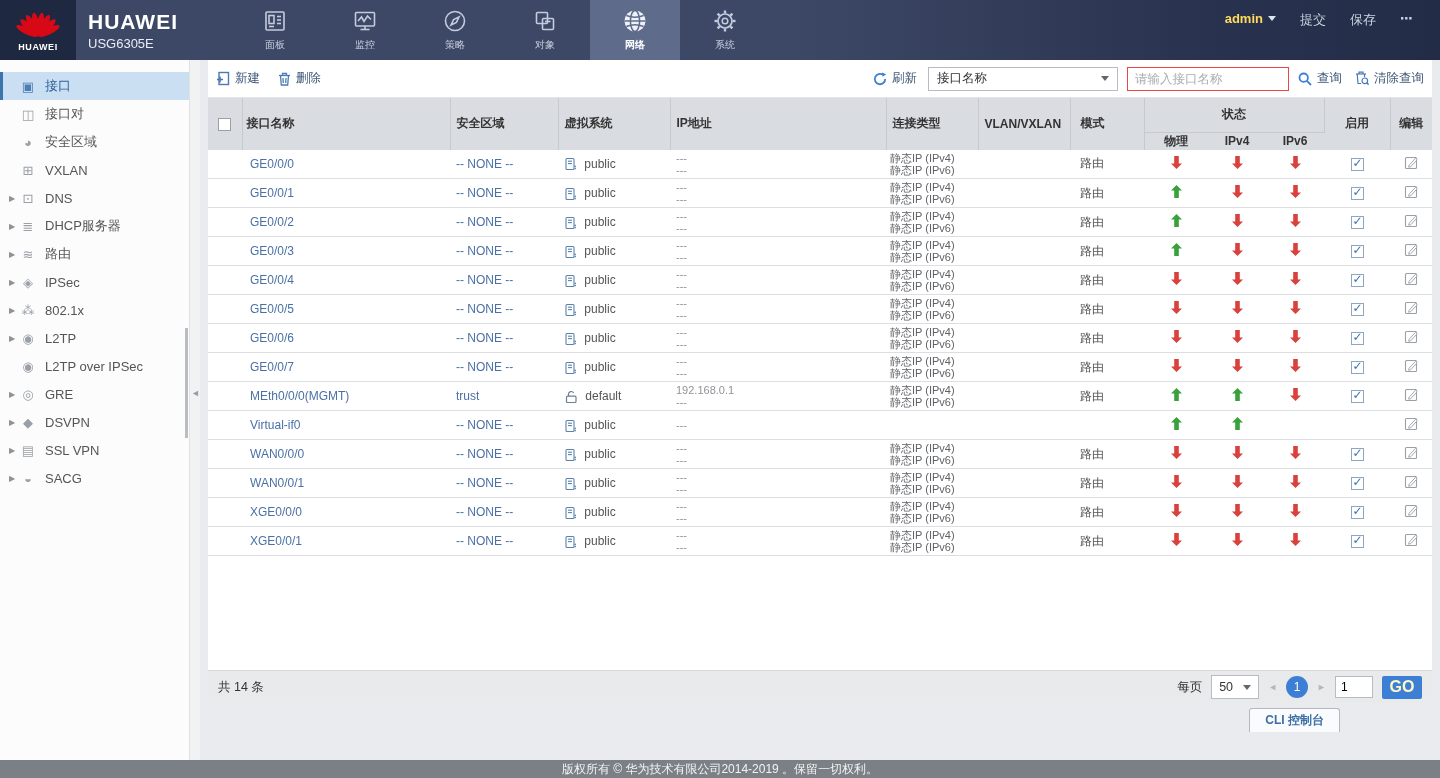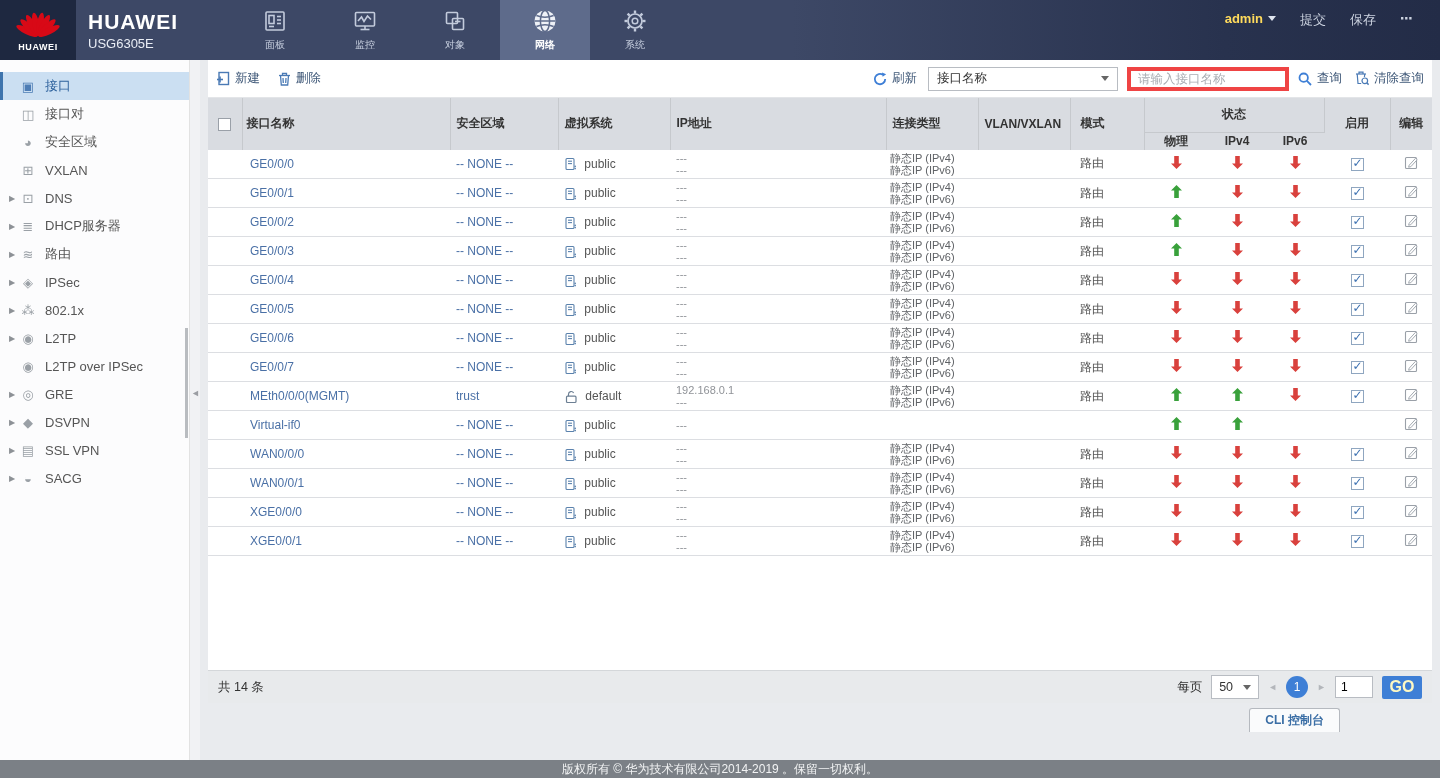--- a/index.html
+++ b/index.html
@@ -43,21 +43,21 @@
   
   .main{flex:1;display:flex;flex-direction:column;min-width:0;background:#e9ebee;}
   .page-title{flex:0 0 28px;line-height:28px;padding-left:8px;font-size:14px;font-weight:bold;color:#333;}
   .panel{flex:0 0 643px;margin:0 8px;background:#fff;display:flex;flex-direction:column;min-height:0;}
   .toolbar{flex:0 0 38px;display:flex;align-items:center;padding:0 8px;border-bottom:1px solid #e3e5e8;}
   .tb-btn{display:flex;align-items:center;gap:5px;font-size:12.5px;color:#3f5878;margin-right:18px;cursor:pointer;background:none;border:none;font-family:inherit;}
   .tb-right{margin-left:auto;display:flex;align-items:center;gap:9px;}
   .select{height:24px;border:1px solid #b8bcc2;background:#fff;display:flex;align-items:center;font-size:12.5px;color:#333;cursor:pointer;}
   .filter-select{width:190px;padding:0 8px;justify-content:space-between;}
   .caret-down{width:0;height:0;border-left:4px solid transparent;border-right:4px solid transparent;border-top:5px solid #666;}
-  .search-input{width:162px;height:24px;border:4px solid #ef4444;font-size:12.5px;padding:0 7px;color:#333;font-family:inherit;}
+  .search-input{width:162px;height:24px;border:1px solid #ef4444;font-size:12.5px;padding:0 7px;color:#333;font-family:inherit;}
   .search-input::placeholder{color:#a9adb3;}
 
   table{width:100%;border-collapse:collapse;table-layout:fixed;}
   thead th{background:#d9dce1;border-right:1px solid #c6c9cd;font-size:12px;color:#333;font-weight:bold;}
   thead tr.top th{height:34px;}
   thead th.grp{height:17px;border-bottom:1px solid #c6c9cd;}
   thead tr.sub th{height:17px;font-weight:bold;}
   thead th:last-child{border-right:none;}
   th.al{text-align:left;padding-left:6px;}
   th.name-h{padding-left:4px;}
@@ -139,20 +139,27 @@
         <span class="tlabel">面板</span>
       </div>
       <div class="tab">
         <svg width="26" height="26" viewBox="0 0 26 26" fill="none" stroke="#c3cbdc" stroke-width="1.6">
           <rect x="3.5" y="4.5" width="19" height="13.5" rx="1"></rect>
           <polyline points="6,13 9.5,9 12,13.5 15.5,8 19,11.5"></polyline>
           <line x1="13" y1="18" x2="13" y2="21"></line>
             <line x1="8.5" y1="21.5" x2="17.5" y2="21.5"></line>
         </svg>
         <span class="tlabel">监控</span>
+      </div>
+      <div class="tab">
+        <svg width="26" height="26" viewBox="0 0 26 26" fill="none" stroke="#c3cbdc" stroke-width="1.6">
+          <circle cx="13" cy="13" r="9.5"></circle>
+          <path d="M9 17 L11.6 11.6 L17 9 L14.4 14.4 Z"></path>
+        </svg>
+        <span class="tlabel">策略</span>
       </div>
       <div class="tab">
         <svg width="26" height="26" viewBox="0 0 26 26" fill="none" stroke="#c3cbdc" stroke-width="1.6">
           <rect x="4.5" y="4.5" width="11" height="11" rx="1"></rect>
           <rect x="10.5" y="10.5" width="11" height="11" rx="1"></rect>
           <line x1="13" y1="13.5" x2="18.5" y2="13.5"></line>
         </svg>
         <span class="tlabel">对象</span>
       </div>
       <div class="tab active">

